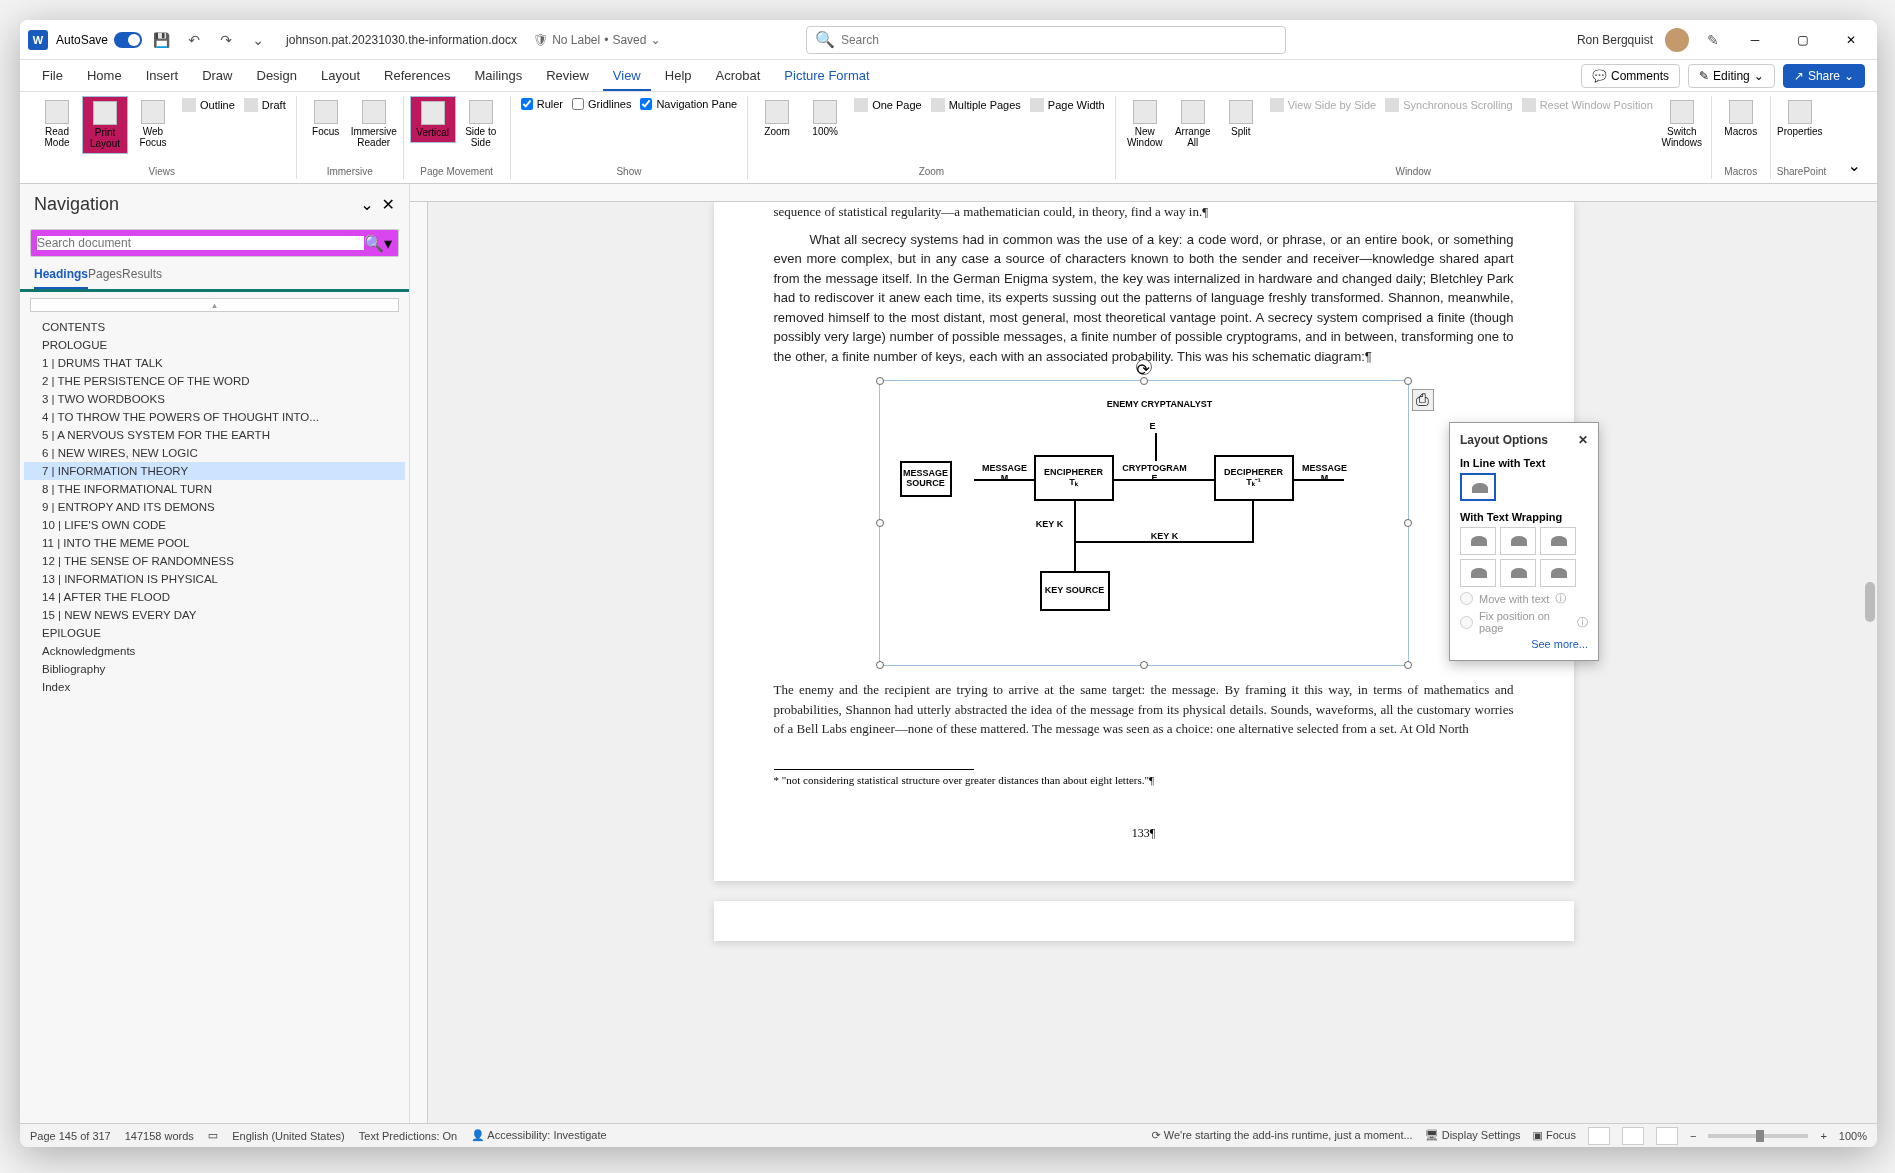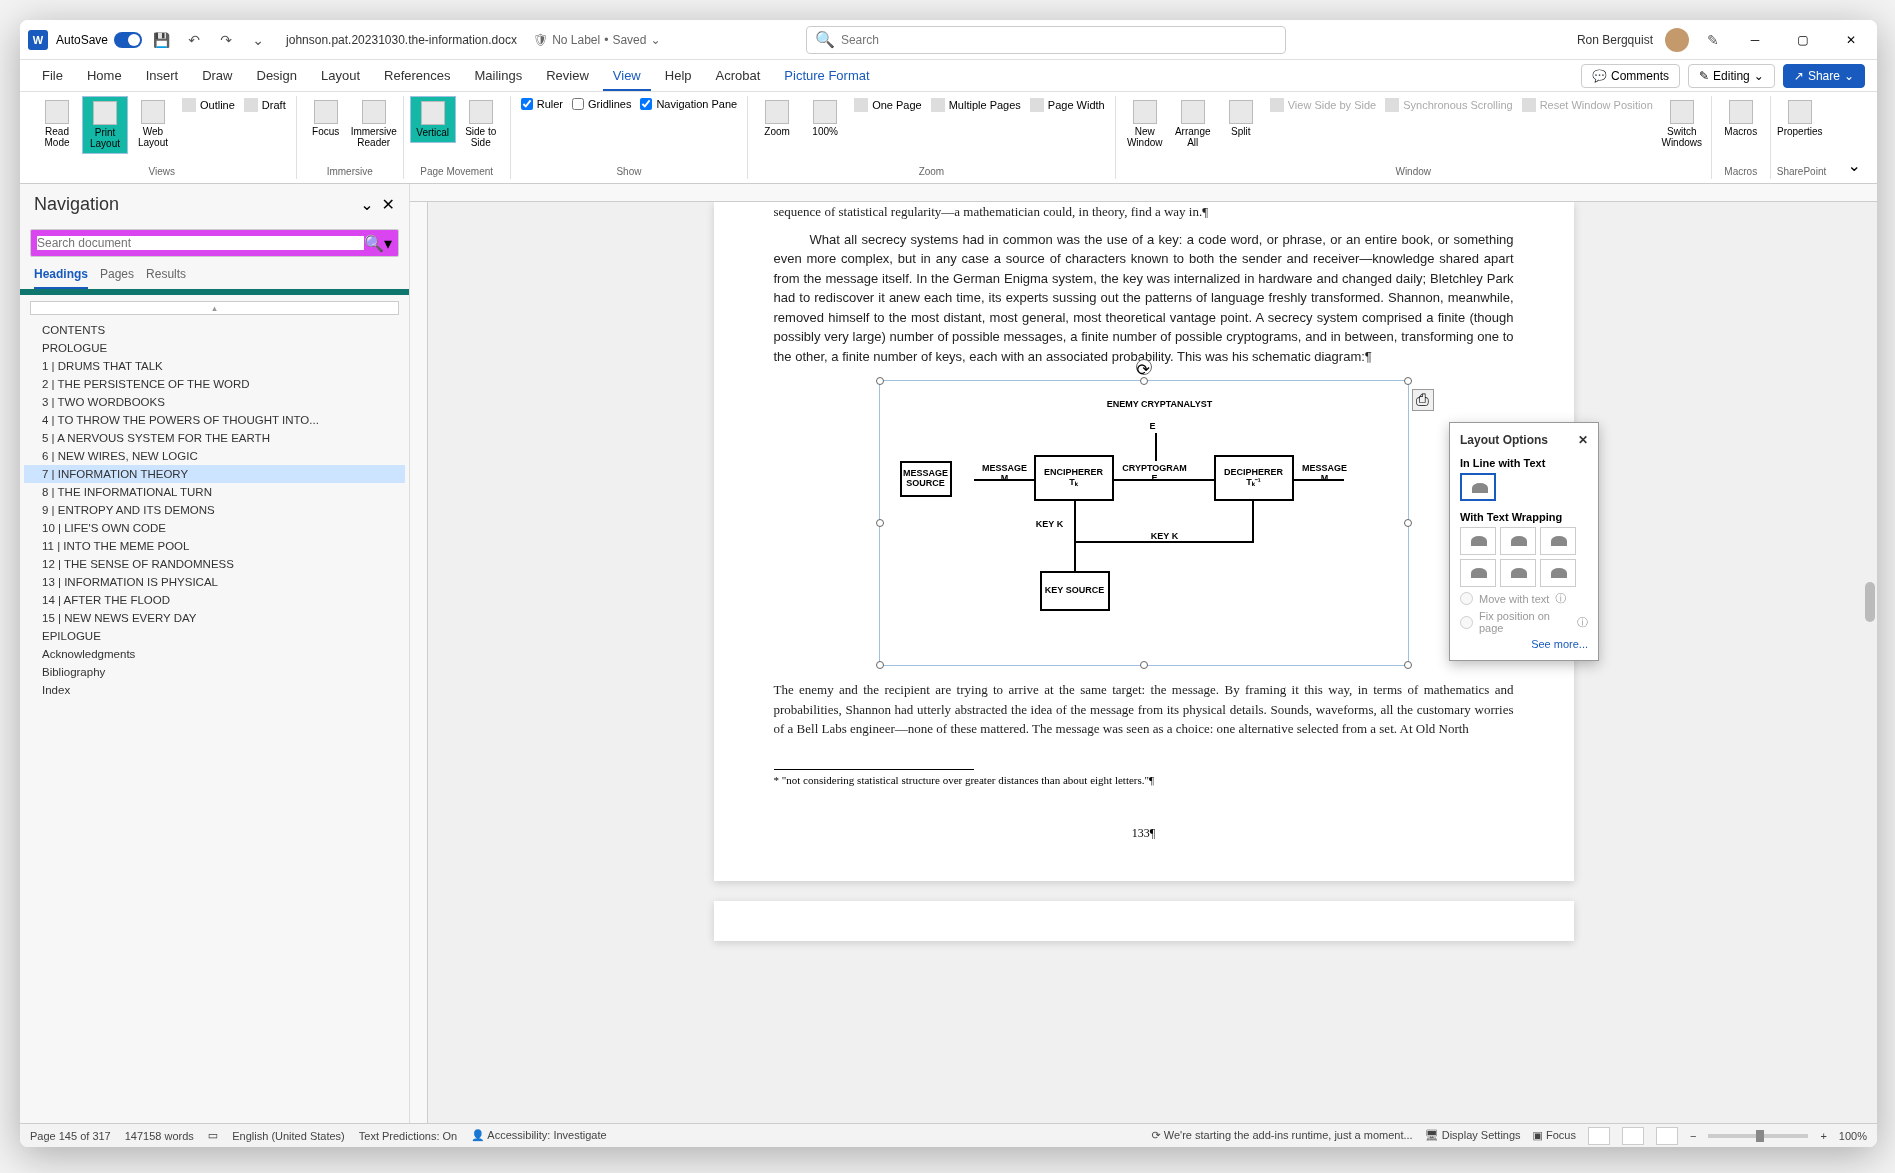--- a/index.html
+++ b/index.html
@@ -25,38 +25,38 @@
 .rtab.active { color: #185abd; border-bottom: 2px solid #185abd; margin-bottom: -1px; }
 .rtab.context { color: #185abd; }
 .ribbon-actions { margin-left: auto; display: flex; gap: 8px; }
 .rbtn { border: 1px solid #ccc; padding: 4px 10px; font-size: 12px; border-radius: 4px; display: flex; align-items: center; gap: 4px; cursor: pointer; background: #fff; }
 .rbtn.share { background: #185abd; color: #fff; border-color: #185abd; }
 .ribbon-content { height: 92px; background: #fff; display: flex; border-bottom: 1px solid #ccc; padding: 4px 8px; }
 .rgroup { display: flex; flex-direction: column; border-right: 1px solid #e0e0e0; padding: 0 6px; }
 .rgroup-body { display: flex; flex: 1; align-items: flex-start; gap: 2px; }
 .rgroup-label { font-size: 10px; color: #666; text-align: center; padding: 2px 0; }
 .rbig { display: flex; flex-direction: column; align-items: center; width: 46px; padding: 4px 2px; cursor: pointer; gap: 2px; }
-.rbig.active { background: #14b8a6; border: 1px solid #a0c0e0; }
+.rbig.active { background: #be185d; border: 1px solid #a0c0e0; }
 .ricon { width: 24px; height: 24px; background: #e8e8e8; border: 1px solid #bbb; }
 .rbig span { font-size: 10px; text-align: center; line-height: 11px; }
 .rcheck { display: flex; align-items: center; gap: 4px; font-size: 11px; padding: 2px 4px; cursor: pointer; }
 .rcheck input { width: 12px; height: 12px; }
 .rvstack { display: flex; flex-direction: row; gap: 1px; justify-content: center; }
 .rsmall { display: flex; align-items: center; gap: 4px; font-size: 11px; padding: 2px 4px; cursor: pointer; }
 .rsmall.disabled { color: #aaa; }
 .rsmallicon { width: 14px; height: 14px; background: #ddd; }
 .collapse-ribbon { margin-left: auto; padding: 4px 8px; cursor: pointer; align-self: flex-end; }
 .main-area { flex: 1; display: flex; overflow: hidden; background: #f0f0f0; }
 .nav-pane { width: 390px; background: #f7f7f7; border-right: 1px solid #ddd; display: flex; flex-direction: column; }
 .nav-header { padding: 10px 14px; display: flex; align-items: center; justify-content: space-between; }
 .nav-title { font-size: 18px; color: #333; }
 .nav-controls { display: flex; gap: 8px; }
 .nav-search { margin: 4px 10px; height: 28px; border: 1px solid #ccc; border-radius: 2px; display: flex; align-items: center; padding: 0 6px; background: #d946ef; }
 .nav-search input { border: none; flex: 1; outline: none; font-size: 12px; }
-.nav-tabs { display: flex; gap: 12px; padding: 6px 14px 0; border-bottom: 6px solid #0f766e; }
+.nav-tabs { display: flex; gap: 0; padding: 6px 14px 0; border-bottom: 3px solid #0f766e; }
 .nav-tab { font-size: 12px; color: #666; padding-bottom: 6px; cursor: pointer; }
 .nav-tab.active { color: #185abd; border-bottom: 2px solid #185abd; font-weight: 600; }
 .nav-collapse { margin: 6px 10px; height: 14px; border: 1px solid #ccc; background: #fff; display: flex; align-items: center; justify-content: center; font-size: 9px; color: #999; }
 .nav-list { flex: 1; overflow-y: auto; padding: 0 4px; }
 .nav-item { padding: 3px 10px 3px 18px; font-size: 11.5px; color: #333; cursor: pointer; white-space: nowrap; overflow: hidden; text-overflow: ellipsis; }
 .nav-item.selected { background: #cce4ff; }
 .doc-area { flex: 1; position: relative; overflow: hidden; background: #f0f0f0; }
 .rulers-h { height: 18px; background: #f8f8f8; border-bottom: 1px solid #ccc; position: relative; }
 .rulers-v { position: absolute; left: 0; top: 18px; bottom: 0; width: 18px; background: #f8f8f8; border-right: 1px solid #ccc; }
 .doc-scroll { position: absolute; left: 18px; right: 18px; top: 18px; bottom: 0; overflow: auto; display: flex; justify-content: center; }
@@ -158,21 +158,21 @@
         <div class="rbig">
             <div class="ricon"></div>
             <span>Read Mode</span>
           </div>
         <div class="rbig active">
             <div class="ricon"></div>
             <span>Print Layout</span>
           </div>
         <div class="rbig">
             <div class="ricon"></div>
-            <span>Web Layout</span>
+            <span>Web Focus</span>
           </div>
         <div class="rvstack">
           <div class="rsmall">
               <div class="rsmallicon"></div>
               <span>Outline</span>
             </div>
           <div class="rsmall">
               <div class="rsmallicon"></div>
               <span>Draft</span>
             </div>

